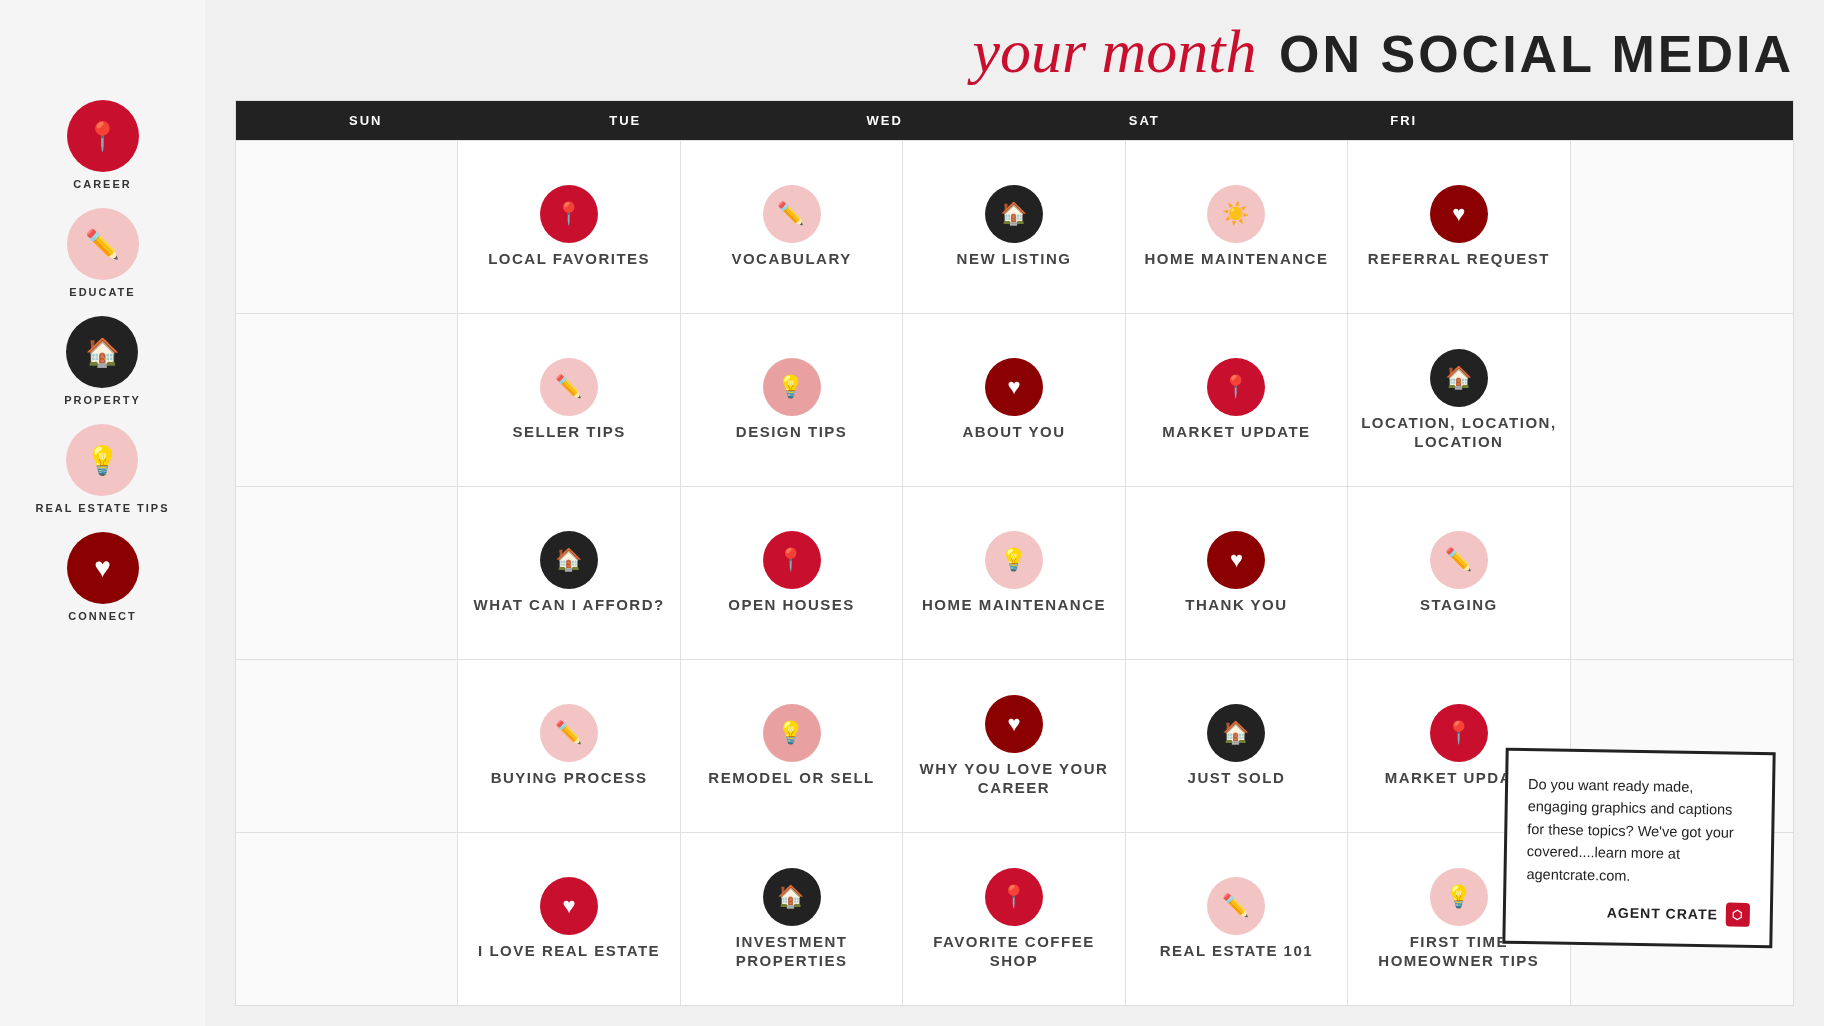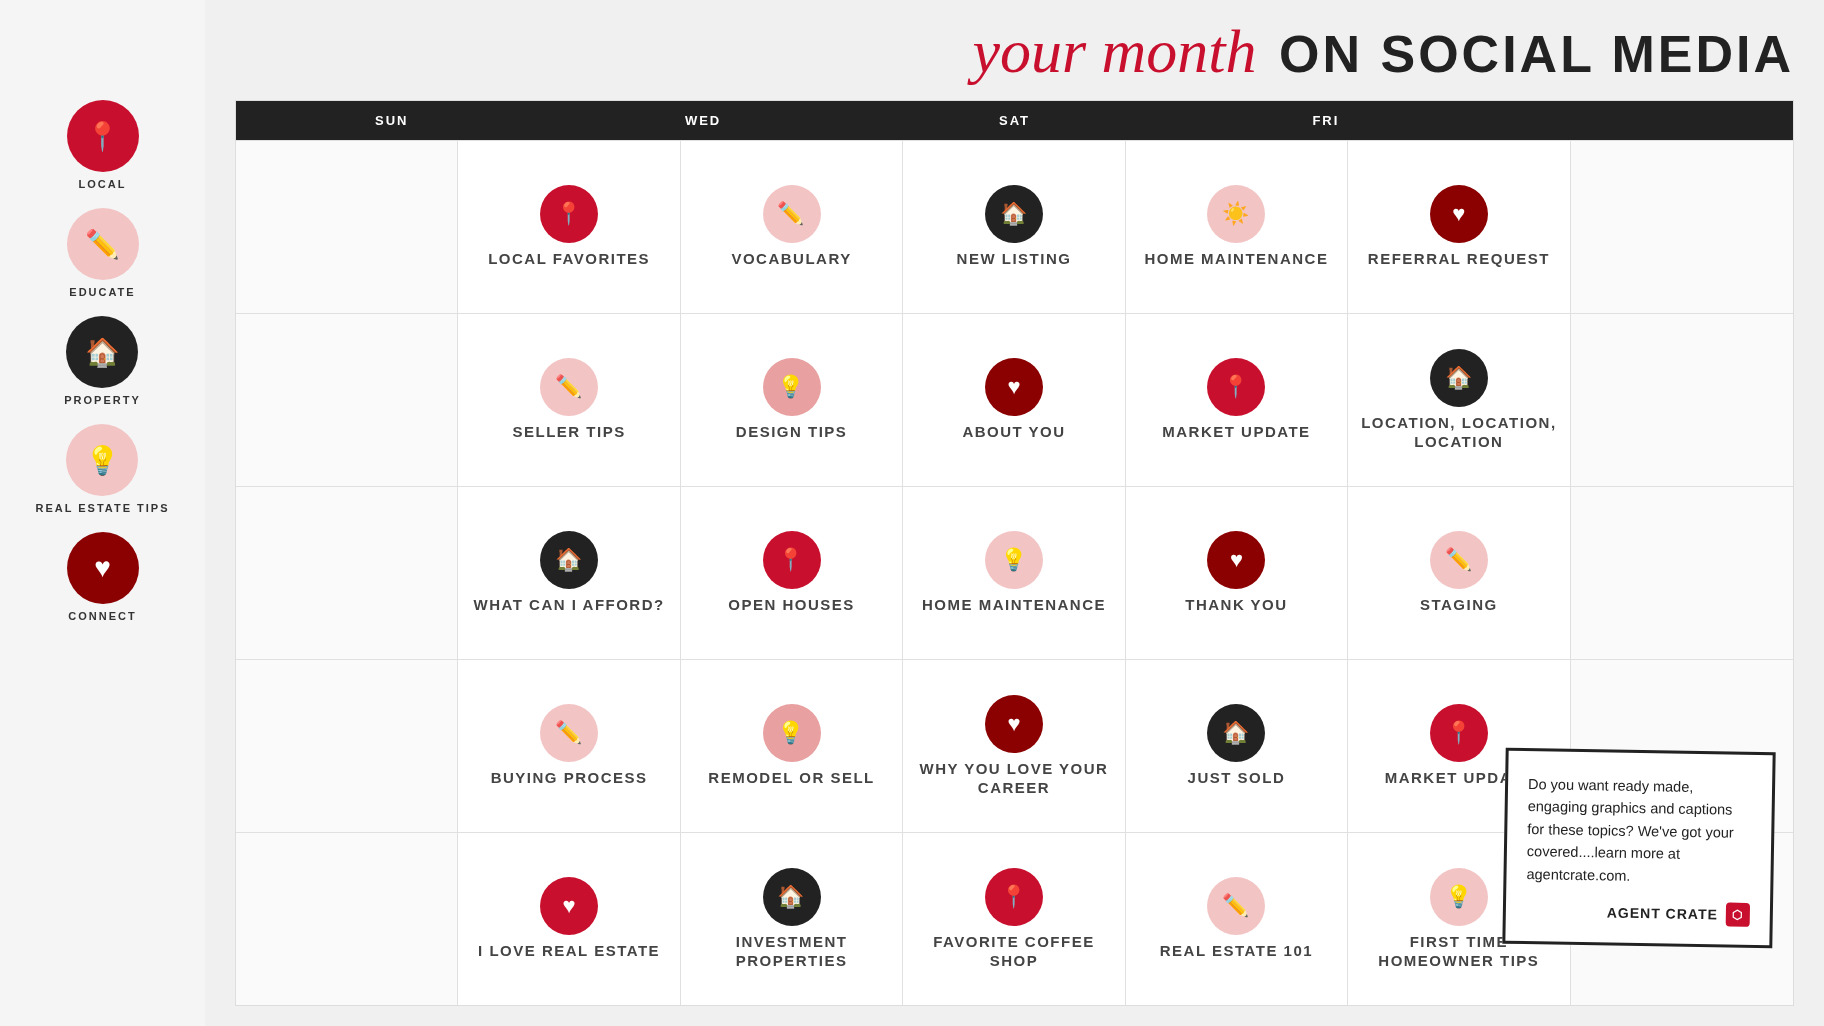--- a/index.html
+++ b/index.html
@@ -92,21 +92,21 @@
     .calendar {
       background: white;
       border: 1px solid #ddd;
       flex: 1;
       display: flex;
       flex-direction: column;
     }
 
     .cal-header {
       display: grid;
-      grid-template-columns: repeat(5, 1fr);
+      grid-template-columns: repeat(6, 1fr);
       background: #222;
     }
 
     .cal-header-cell {
       color: white;
       text-align: center;
       padding: 12px 0;
       font-size: 13px;
       font-weight: 700;
       letter-spacing: 2px;
@@ -217,21 +217,21 @@
       flex-direction: column;
       align-items: flex-end;
     }
   </style>
 </head>
 <body>
 
 <div class="sidebar">
   <div class="sidebar-item">
     <div class="sidebar-icon icon-local">📍</div>
-    <span class="sidebar-label">LOCAL</span>
+    <span class="sidebar-label">CAREER</span>
   </div>
   <div class="sidebar-item">
     <div class="sidebar-icon icon-educate">✏️</div>
     <span class="sidebar-label">EDUCATE</span>
   </div>
   <div class="sidebar-item">
     <div class="sidebar-icon icon-property">🏠</div>
     <span class="sidebar-label">PROPERTY</span>
   </div>
   <div class="sidebar-item">
@@ -247,20 +247,21 @@
 <div class="main">
   <div class="wrapper">
     <div class="header">
       <span class="header-cursive">your month</span>
       <span class="header-straight">ON SOCIAL MEDIA</span>
     </div>
 
     <div class="calendar">
       <div class="cal-header">
         <div class="cal-header-cell">SUN</div>
+        <div class="cal-header-cell">TUE</div>
         <div class="cal-header-cell">WED</div>
         <div class="cal-header-cell">SAT</div>
         <div class="cal-header-cell">FRI</div>
       </div>
 
       <div class="cal-body">
 
         <div class="cal-row">
           <div class="cal-cell empty"></div>
           <div class="cal-cell">

